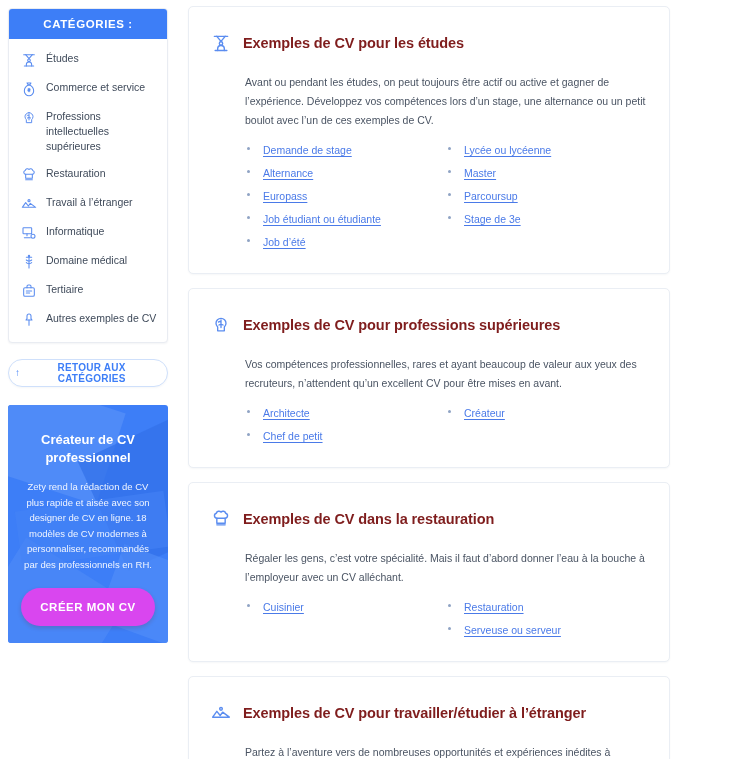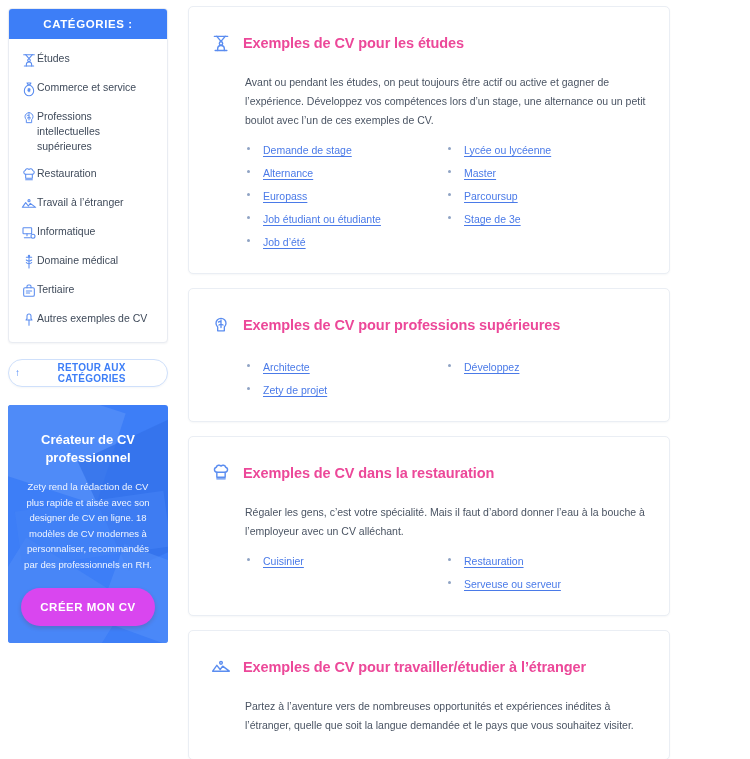--- a/index.html
+++ b/index.html
@@ -38,20 +38,21 @@
     font-size: 11.5px;
     font-weight: bold;
     letter-spacing: .6px;
     text-align: center;
     padding: 9px 4px 9px 4px;
   }
   .cat-list { padding: 6px 0 8px 0; }
   .cat-item {
     display: flex;
     align-items: flex-start;
+    gap: 9px;
     padding: 6px 10px 6px 12px;
     cursor: pointer;
   }
   .cat-item .ico {
     flex: 0 0 16px;
     width: 16px; height: 16px;
     margin-top: 1px;
     color: #5b8df0;
     display: block;
   }
@@ -156,21 +157,21 @@
     margin-bottom: 10px;
   }
   .card-head .chico {
     flex: 0 0 20px; width: 20px; height: 20px;
     color: #5b8df0;
   }
   .card-head .chico svg { display:block; width: 20px; height: 20px; }
   .card-title {
     font-size: 14.5px;
     font-weight: bold;
-    color: #ec4899;
+    color: #7f1d1d;
     letter-spacing: -.1px;
   }
   .card-desc {
     font-size: 10.5px;
     line-height: 19px;
     color: #4a5463;
     margin: 0 0 8px 34px;
     max-width: 420px;
   }
   .link-cols {
@@ -377,30 +378,31 @@
     <section class="card">
       <div class="card-head">
         <span class="chico">
           <svg viewBox="0 0 24 24" fill="none" stroke="currentColor" stroke-width="1.6" stroke-linecap="round" stroke-linejoin="round">
             <path d="M12 4a6 6 0 00-6 6c0 2 1 3.5 2 4.5V19h8v-4.5c1-1 2-2.5 2-4.5a6 6 0 00-6-6z"></path>
             <path d="M9 8.5c1-1 2-1 3 0M9.5 12c1.5-.8 3.5-.8 5 0M12 6v9"></path>
           </svg>
         </span>
         <h2 class="card-title">Exemples de CV pour professions supérieures</h2>
       </div>
+      <p class="card-desc">Vos compétences professionnelles, rares et ayant beaucoup de valeur aux yeux des recruteurs, n’attendent qu’un excellent CV pour être mises en avant.</p>
       <div class="link-cols">
         <div class="link-col">
           <ul>
             <li><a>Architecte</a></li>
-            <li><a>Zety de projet</a></li>
-          </ul>
-        </div>
-        <div class="link-col">
-          <ul>
-            <li><a>Développez</a></li>
+            <li><a>Chef de petit</a></li>
+          </ul>
+        </div>
+        <div class="link-col">
+          <ul>
+            <li><a>Créateur</a></li>
           </ul>
         </div>
       </div>
     </section>
 
     <section class="card">
       <div class="card-head">
         <span class="chico">
           <svg viewBox="0 0 24 24" fill="none" stroke="currentColor" stroke-width="1.7" stroke-linecap="round" stroke-linejoin="round">
             <path d="M7 11a3 3 0 01-.6-5.9A3.2 3.2 0 0112 3.8a3.2 3.2 0 015.6 1.3A3 3 0 0117 11z"></path>

